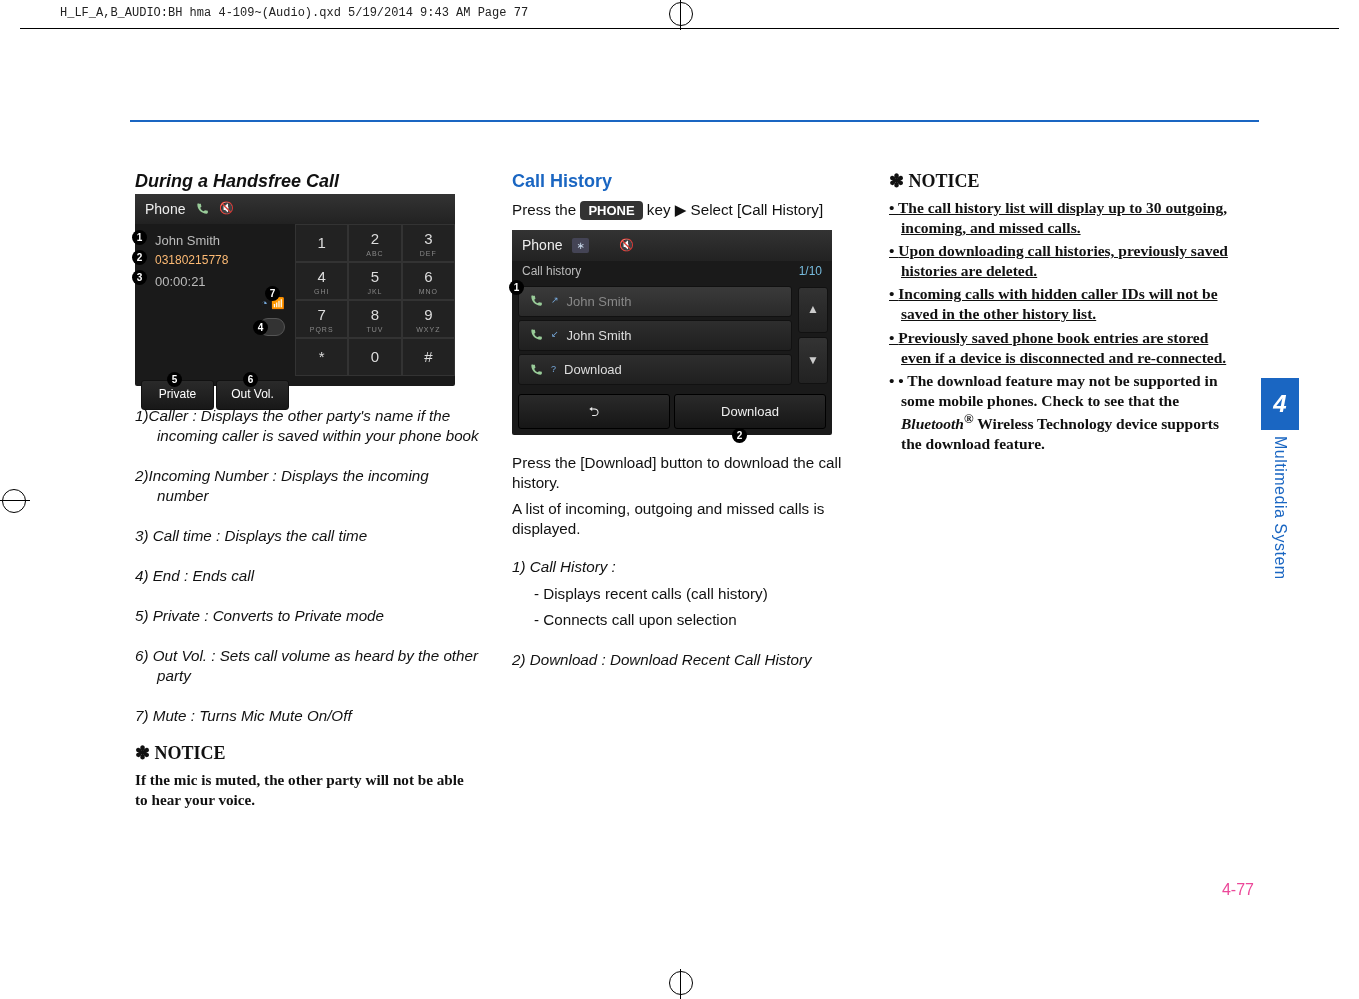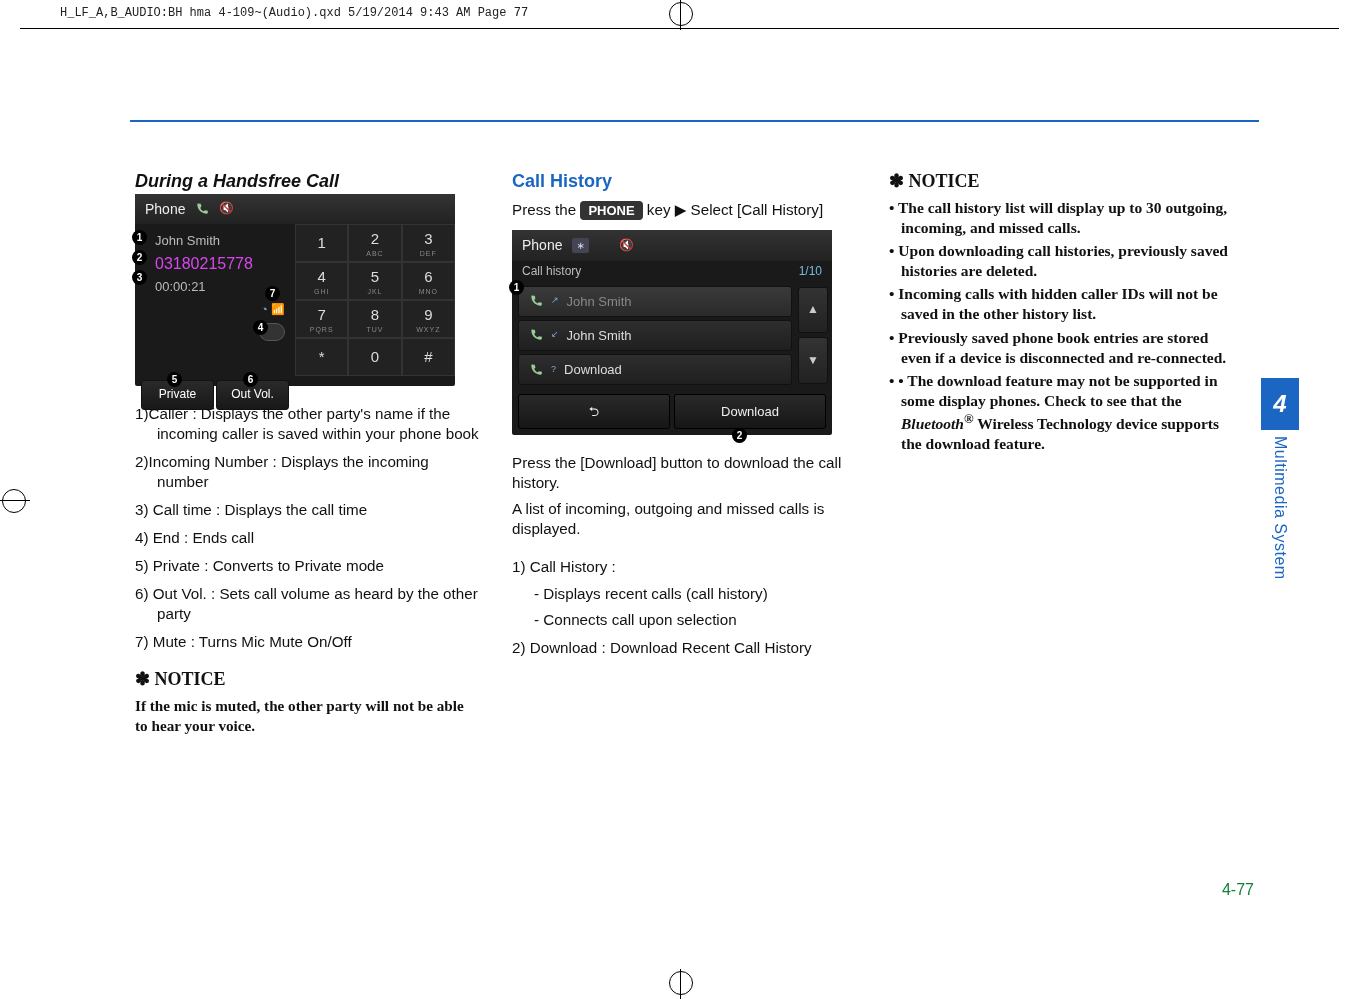--- a/index.html
+++ b/index.html
@@ -111,28 +111,28 @@
   }
   .btn.dim { background: linear-gradient(#2a2a2a,#181818); }
 
   .circ {
     display: inline-flex; width: 15px; height: 15px; border: 1.2px solid #000;
     border-radius: 50%; font-size: 10px; align-items: center; justify-content: center;
     background: #fff; color: #000; font-weight: bold; margin-right: 3px;
   }
   .circ.abs { position: absolute; background: #000; color: #fff; border: none; }
 
-  .list-num { padding-left: 22px; text-indent: -22px; margin: 8px 0; }
+  .list-num { padding-left: 22px; text-indent: -22px; margin: 20px 0; font-style: italic; }
   .sub { padding-left: 22px; margin: 3px 0; }
 
   .notice-h { font-weight: bold; font-family: Georgia, serif; font-size: 18px; margin-top: 16px; margin-bottom: 4px; }
   .notice-h .flower { font-size: 18px; }
   .serif { font-family: Georgia, 'Times New Roman', serif; }
   .serif li, .serif p { font-size: 15.5px; line-height: 1.3; }
-  .serif ul { list-style: none; }
+  .serif ul { list-style: none; text-decoration: underline; }
   .serif li { padding-left: 12px; text-indent: -12px; margin-bottom: 3px; }
   .serif li::before { content: "• "; font-weight: bold; }
 
   .keycap {
     display: inline-block; background: #333; color: #fff; font-size: 13px;
     padding: 1px 8px; border-radius: 4px; font-weight: bold; vertical-align: middle;
     font-family: Arial, sans-serif;
   }
 
   
@@ -163,21 +163,21 @@
     display: flex; align-items: center; justify-content: center;
     font-size: 24px; font-weight: bold; font-style: italic;
   }
   .side-tab .vtext {
     writing-mode: vertical-rl; color: #1a66c2; font-size: 16px;
     margin-top: 6px; font-weight: 500; letter-spacing: 0.5px;
   }
 
   .pagenum {
     position: absolute; right: 105px; bottom: 100px;
-    font-size: 16px; color: #15803d;
+    font-size: 16px; color: #ec4899;
   }
 
   .icon-phone { display:inline-block; width:14px; height:14px; }
   .icon-phone svg { width:14px; height:14px; }
 </style>
 </head>
 <body>
 
 <div class="print-header">H_LF_A,B_AUDIO:BH hma 4-109~(Audio).qxd  5/19/2014  9:43 AM  Page 77</div>
 <div class="crop-line-top"></div>
@@ -198,21 +198,21 @@
         <span class="icon-phone">
           <svg viewBox="0 0 24 24" fill="#9c9">
               <path d="M6 2c-1 0-2 1-2 2 0 9 7 16 16 16 1 0 2-1 2-2v-3l-5-1-2 2c-3-1-5-3-6-6l2-2-1-5H6z"></path>
             </svg>
         </span>
         <span style="color:#aaa;font-size:12px;">🔇</span>
       </div>
       <div class="ss-body">
         <div class="ss-left">
           <div class="row">John Smith</div>
-          <div class="row" style="color:#d946ef;font-size:16px;">03180215778</div>
+          <div class="row" style="color:#fdba74;font-size:12px;">03180215778</div>
           <div class="row">00:00:21</div>
           <div style="text-align:right;margin-top:2px;">
             <span style="font-size:11px;color:#7ad;">◔</span>
             <span style="font-size:11px;color:#7ad;">📶</span>
           </div>
           <div style="text-align:right;margin-top:6px;">
             <span style="display:inline-block;width:26px;height:18px;background:#333;border-radius:9px;border:1px solid #555;"></span>
           </div>
         </div>
         <div class="ss-right" id="keypad">
@@ -368,21 +368,21 @@
       <span class="flower">✽ </span><span>NOTICE</span>
     </div>
     <ul style="font-weight:bold;" id="col3-bullets">
         <li>The call history list will display up to 30 outgoing, incoming, and missed calls.</li>
         <li>Upon downloading call histories, previously saved histories are deleted.</li>
         <li>Incoming calls with hidden caller IDs will not be saved in the other history list.</li>
         <li> Previously saved phone book entries are stored even if a device is disconnected and re-connected.</li>
       </ul>
     <li style="list-style:none;padding-left:12px;text-indent:-12px;font-weight:bold;">
       <span>•</span>
-      <span> The download feature may not be supported in some display phones. Check to see that the </span>
+      <span> The download feature may not be supported in some mobile phones. Check to see that the </span>
       <i>Bluetooth</i><sup>®</sup>
       <span>  Wireless Technology device supports the download feature.</span>
     </li>
   </div>
 
 </div>
 
 <div class="side-tab">
   <div class="num">4</div>
   <div class="vtext">Multimedia System</div>

